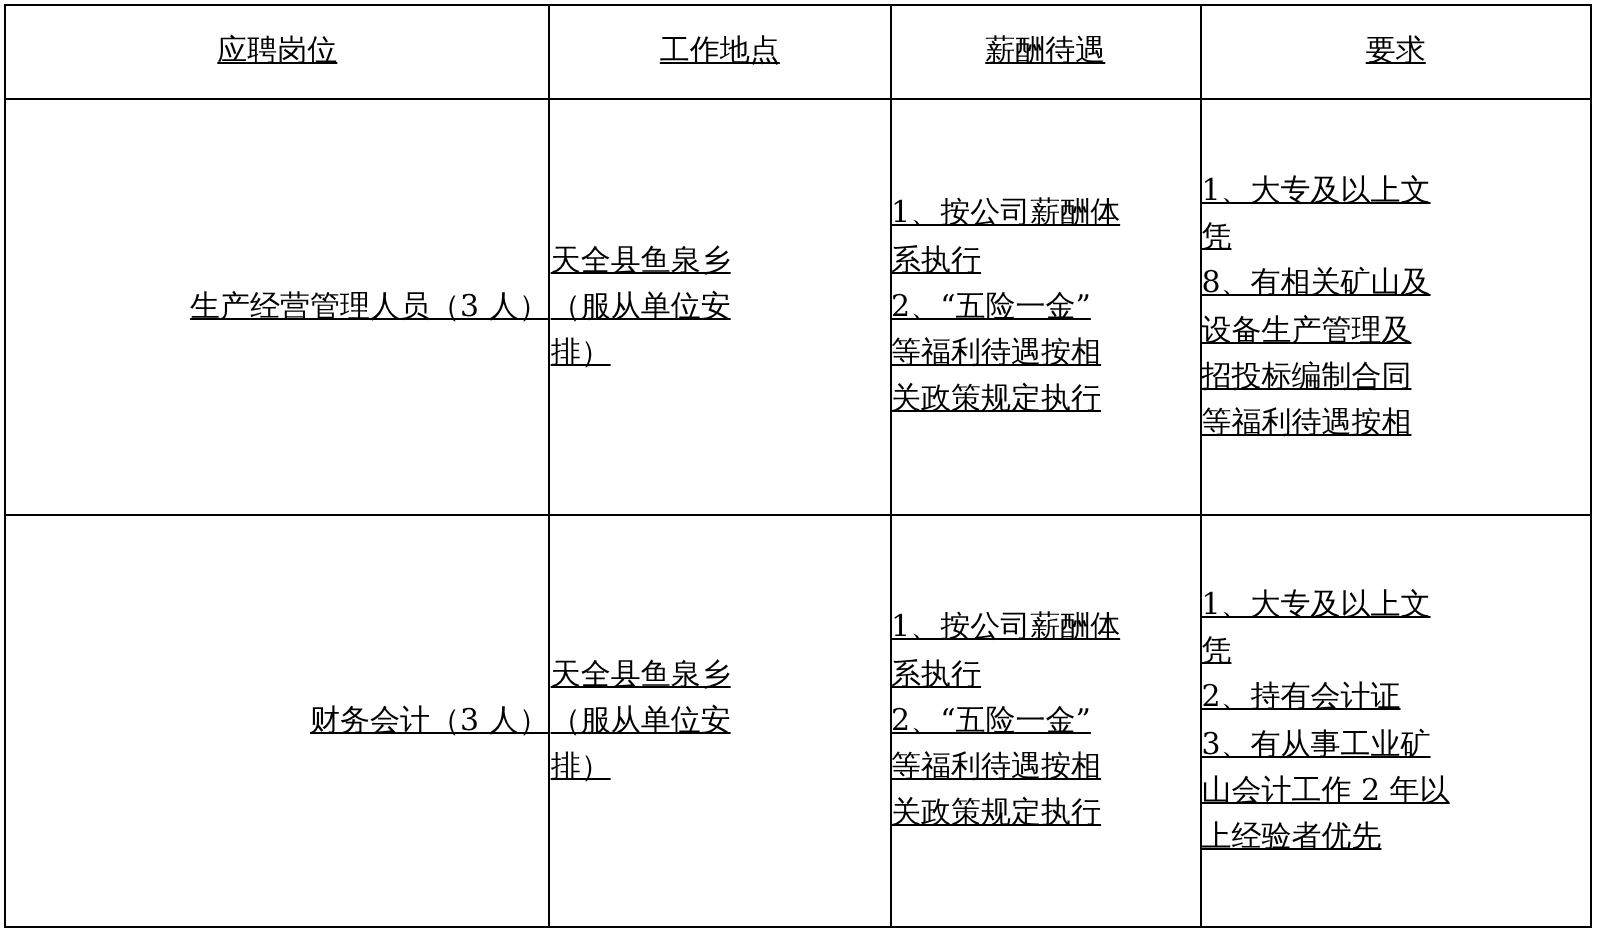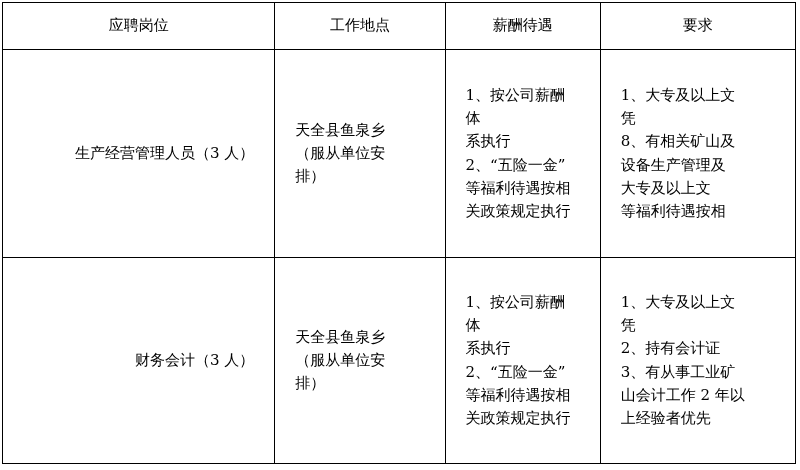--- a/index.html
+++ b/index.html
@@ -23,24 +23,25 @@
   table.job-table {
     border-collapse: collapse;
     width: 794px;
     margin: 2px 0 0 2px;
     table-layout: fixed;
   }
   table.job-table td,
   table.job-table th {
     border: 1px solid #000000;
     vertical-align: middle;
-    padding: 6px 20px;
+    padding: 6px 0;
     font-weight: normal;
     font-size: 15px;
     line-height: 1.55;
+    text-decoration: underline;
   }
   thead td {
     text-align: center;
     height: 34px;
     padding: 4px 6px;
     font-size: 15px;
   }
   col.c1 { width: 272px; }
   col.c2 { width: 170px; }
   col.c3 { width: 155px; }
@@ -96,21 +97,21 @@
           <span class="line">系执行</span>
           <span class="line">2、“五险一金”</span>
           <span class="line">等福利待遇按相</span>
           <span class="line">关政策规定执行</span>
         </td>
         <td class="cell-multiline">
           <span class="line">1、大专及以上文</span>
           <span class="line">凭</span>
           <span class="line">8、有相关矿山及</span>
           <span class="line">设备生产管理及</span>
-          <span class="line">大专及以上文</span>
+          <span class="line">招投标编制合同</span>
           <span class="line">等福利待遇按相</span>
         </td>
       </tr>
       <tr class="row-tall2">
         <td class="cell-position">财务会计（3 人）</td>
         <td class="cell-multiline">
           <span class="line">天全县鱼泉乡</span>
           <span class="line">（服从单位安</span>
           <span class="line">排）</span>
         </td>

